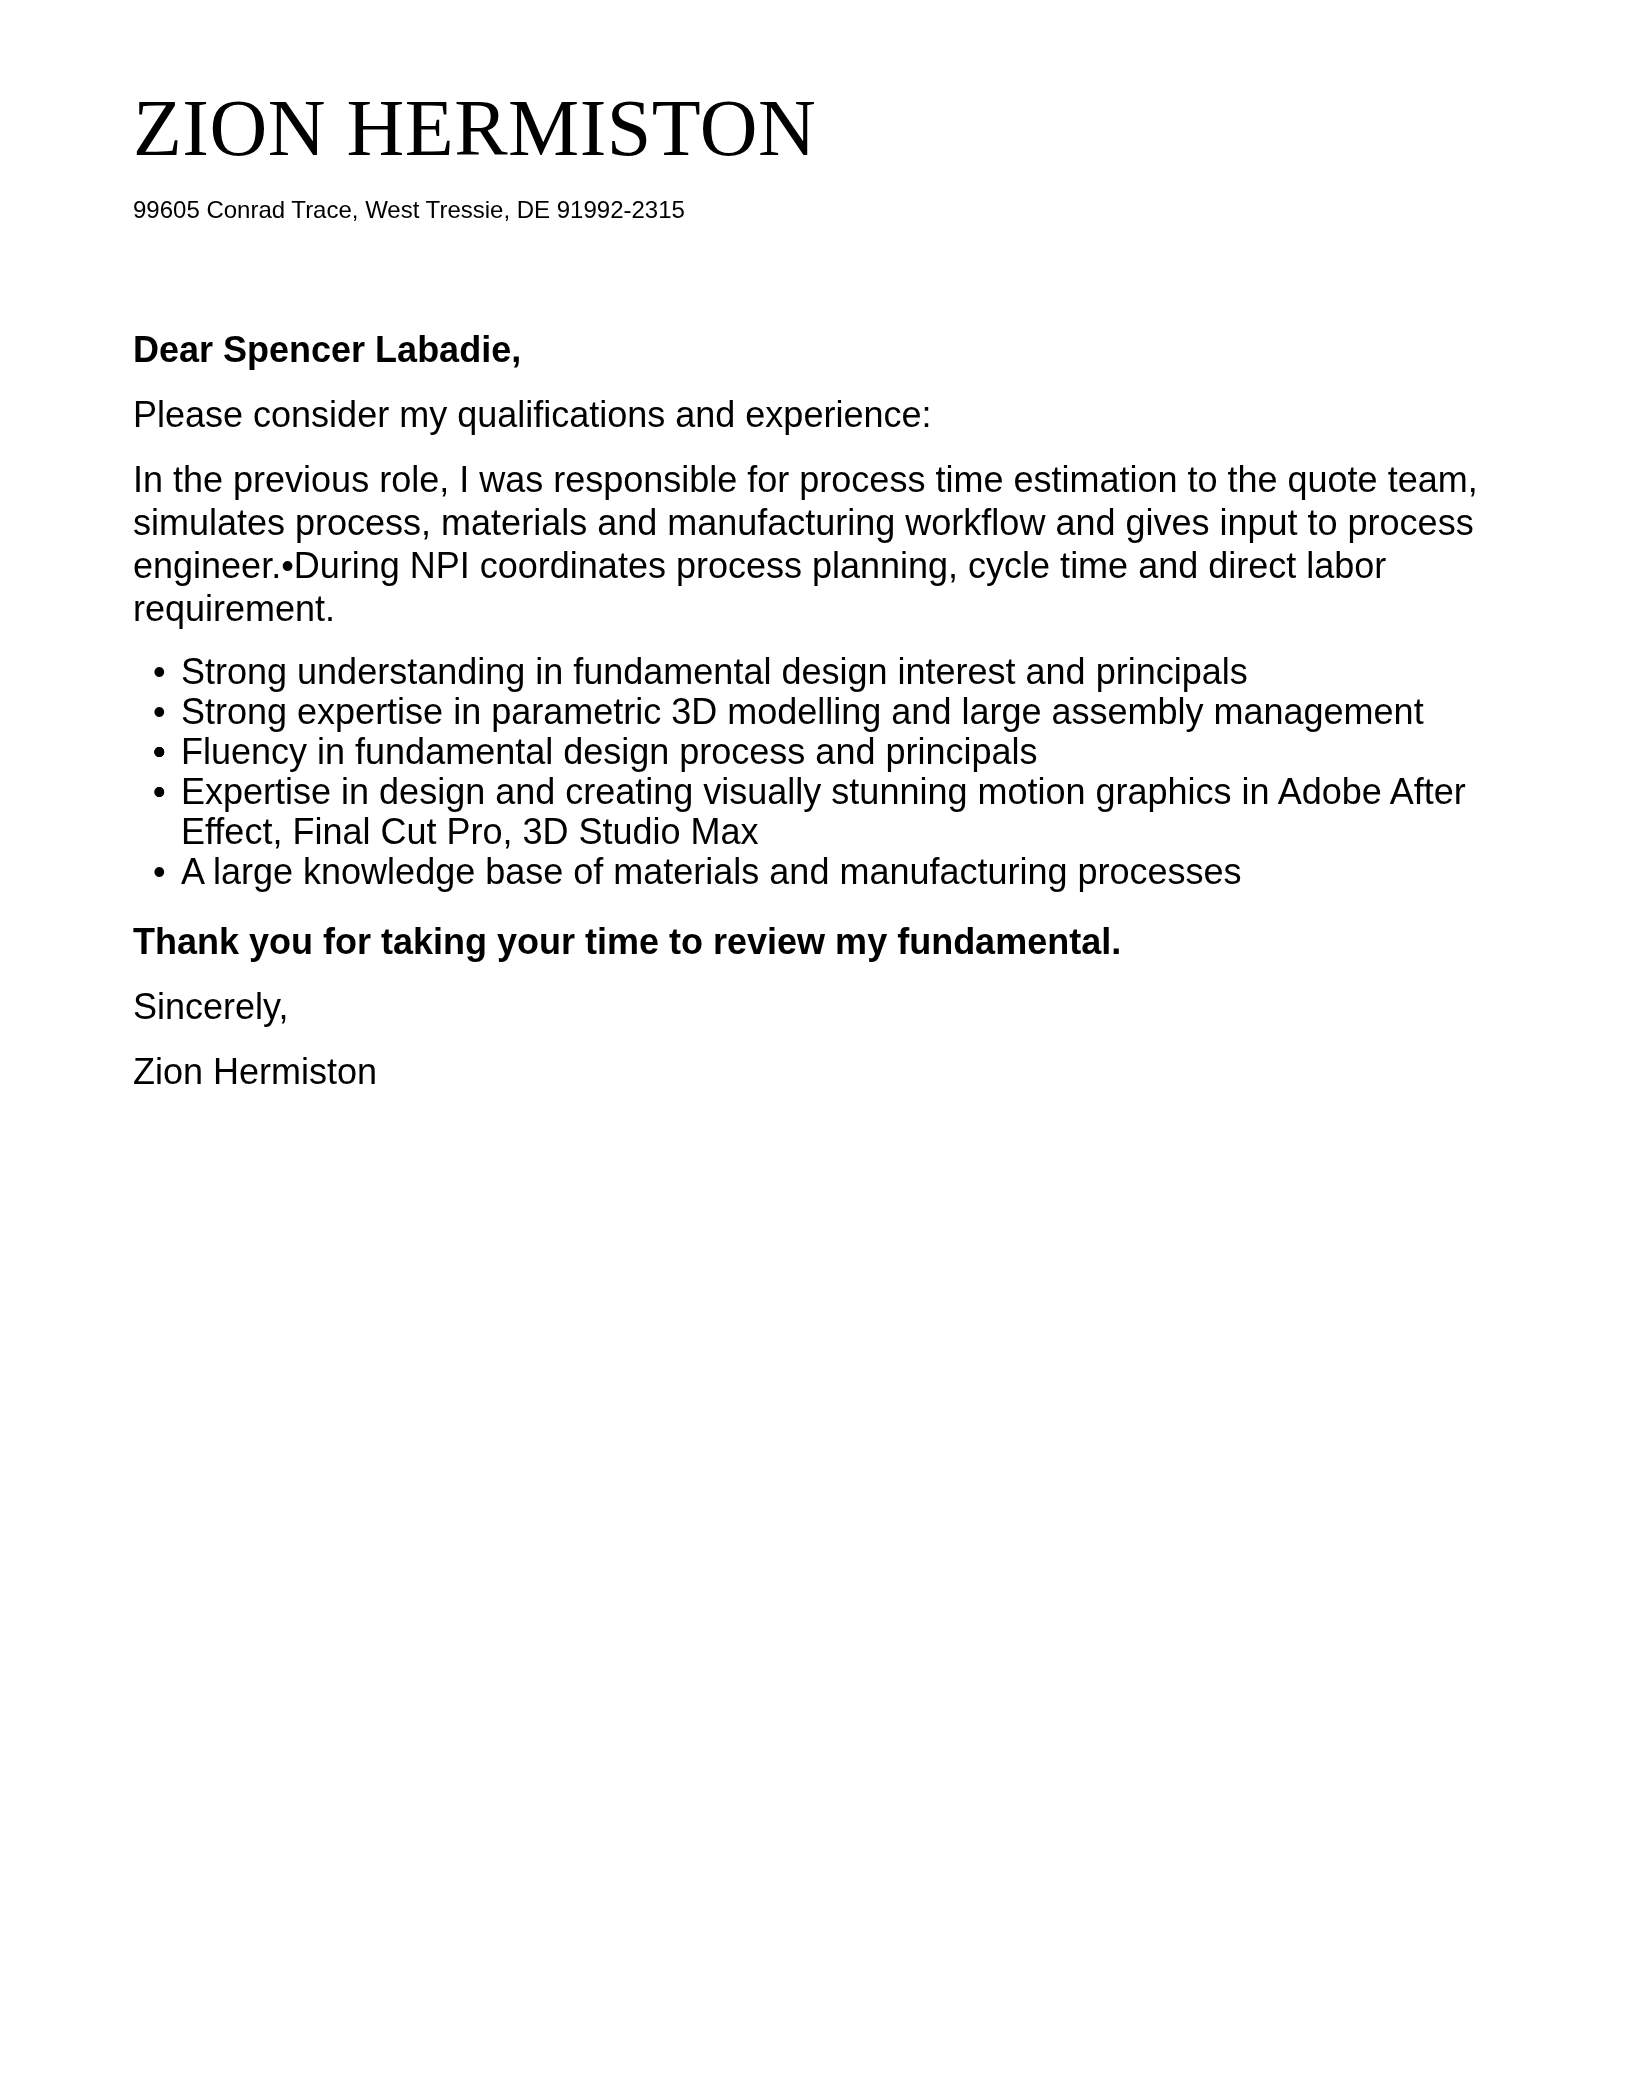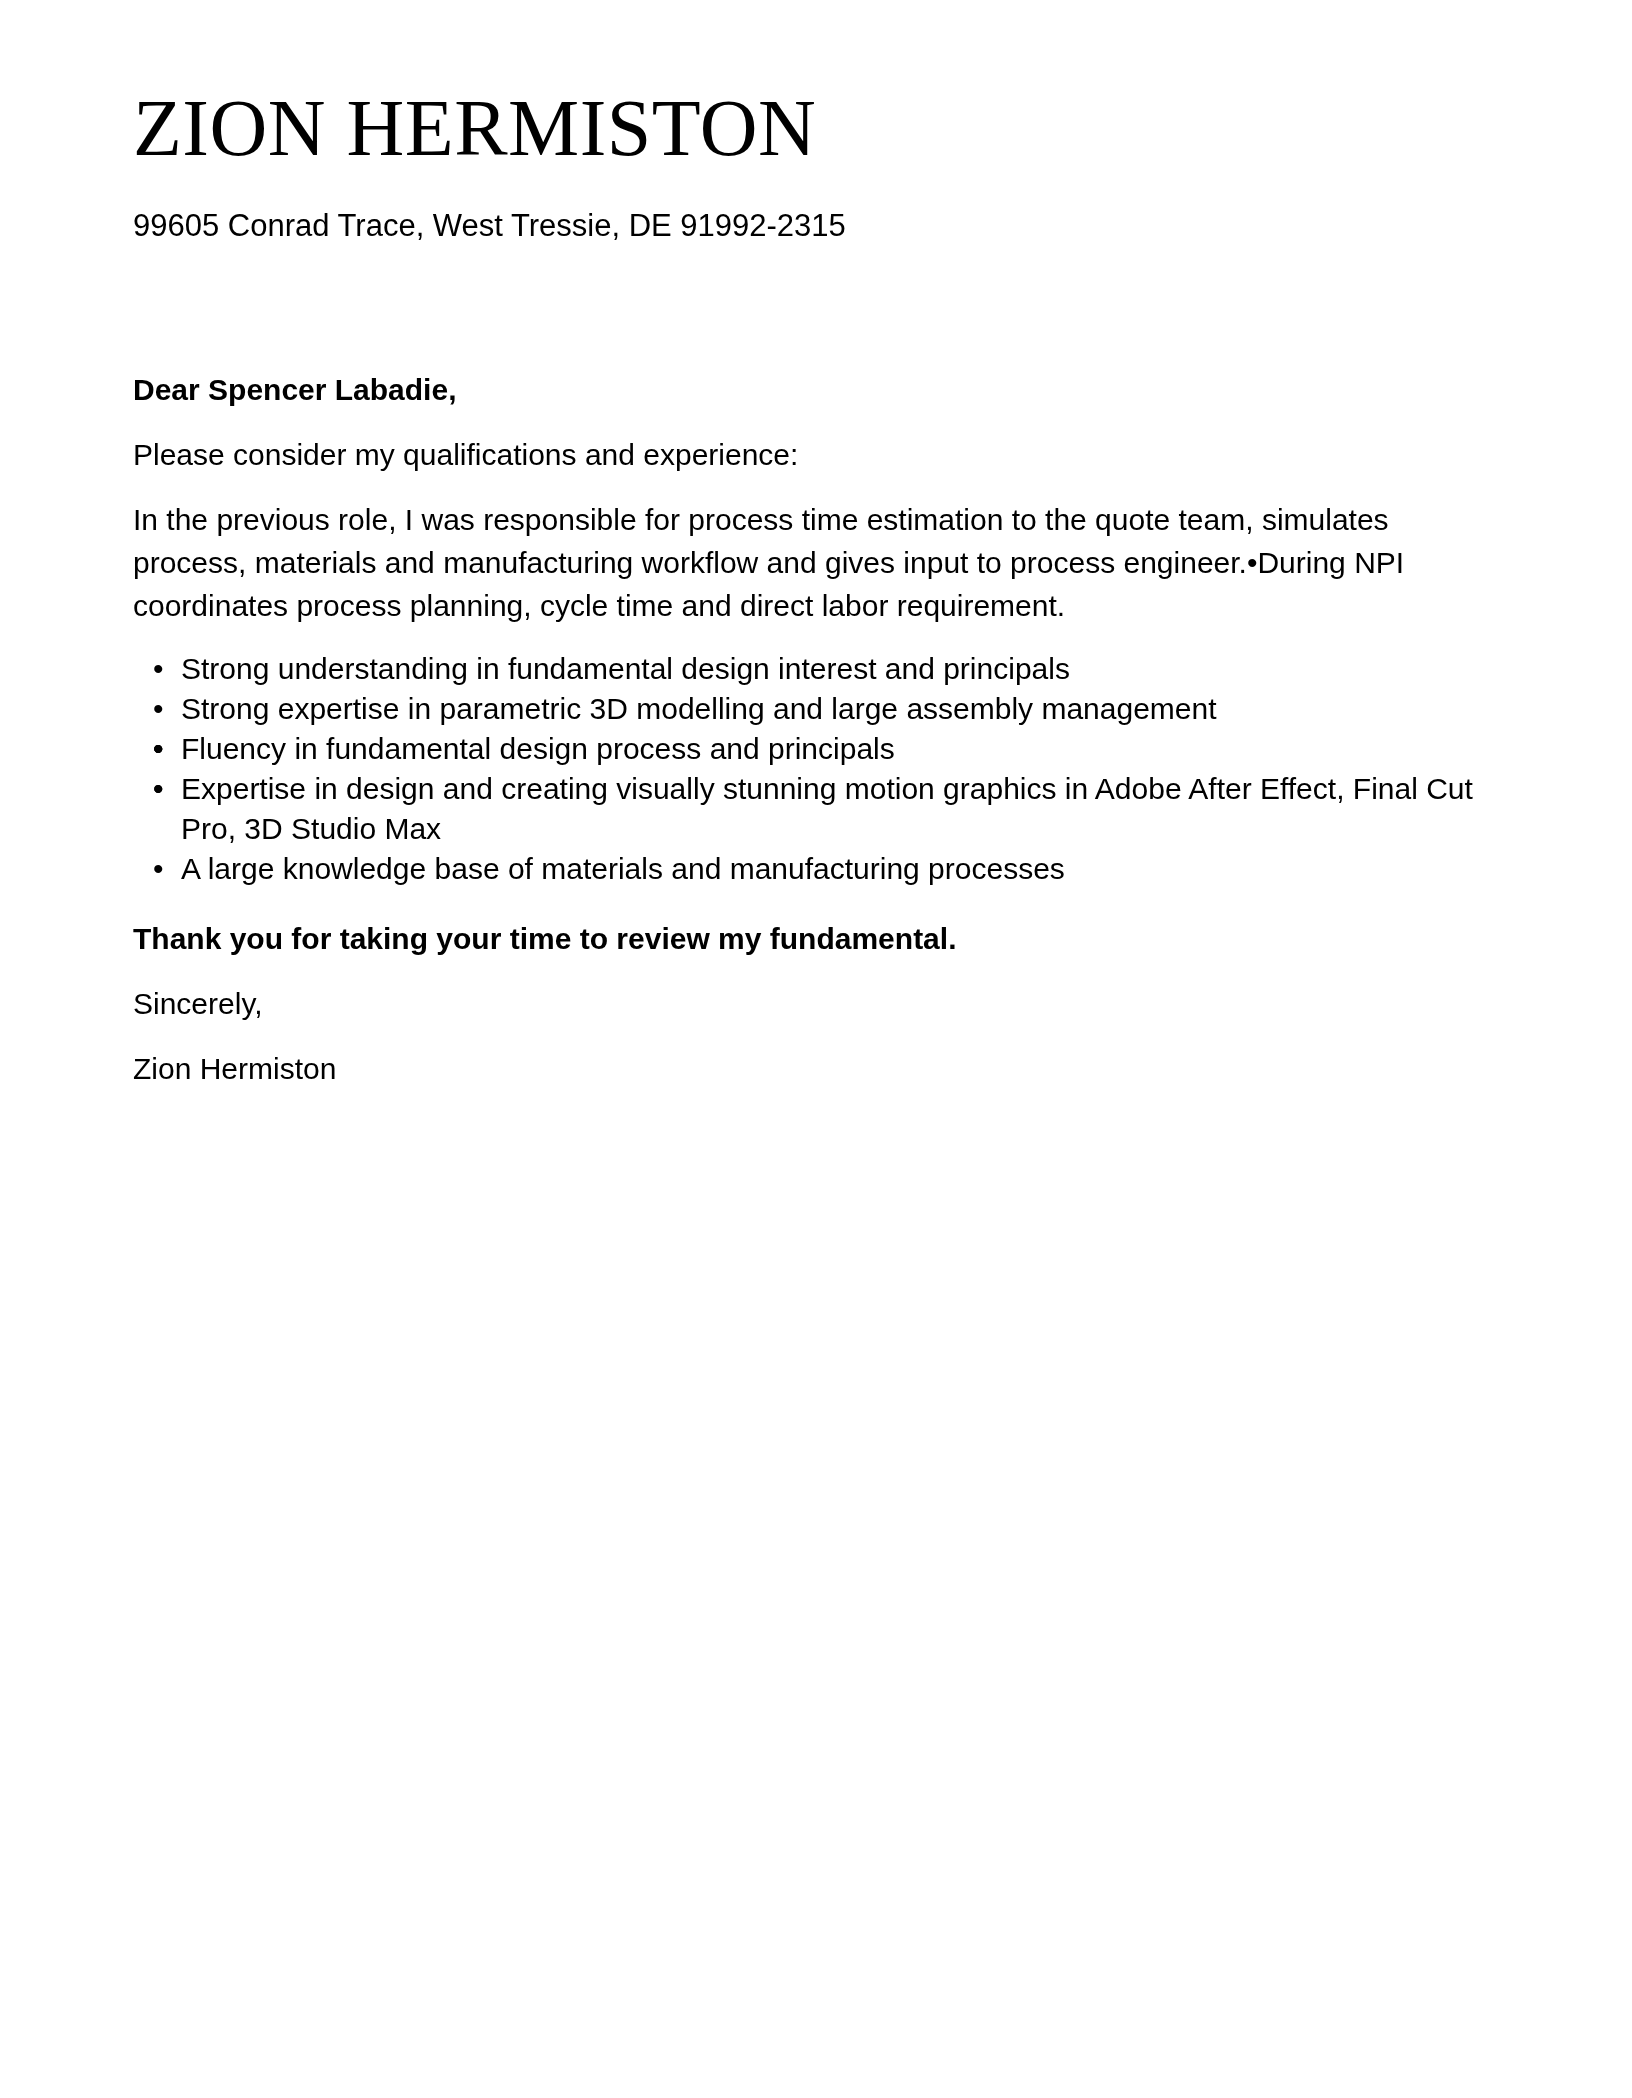--- a/index.html
+++ b/index.html
@@ -28,34 +28,33 @@
     margin: 0;
     font-family: "Liberation Serif", "DejaVu Serif", serif;
     font-weight: normal;
     font-size: 80px;
     line-height: 80px;
     letter-spacing: 0.5px;
     white-space: nowrap;
   }
   .address {
     position: absolute;
-    top: 206px;
+    top: 190px;
     left: 0;
-    font-size: 31px;
+    font-size: 24px;
     line-height: 40px;
     white-space: nowrap;
   }
   .body {
     position: absolute;
     top: 328px;
     left: 0;
     width: 1370px;
-    font-size: 30px;
+    font-size: 36px;
     line-height: 43px;
-    margin-top: 40px;
   }
   .body p {
     margin: 0 0 22px 0;
   }
   .bold {
     font-weight: bold;
   }
   .quals {
     margin: 0 0 23px 0;
     padding: 0 0 0 48px;

